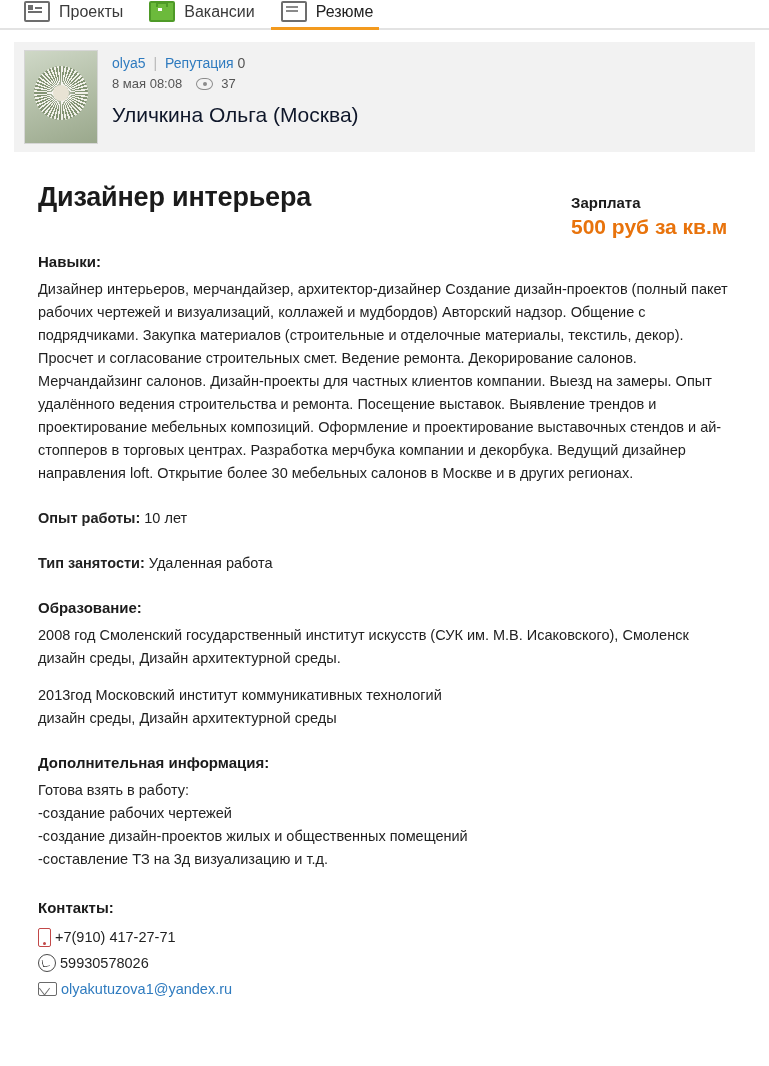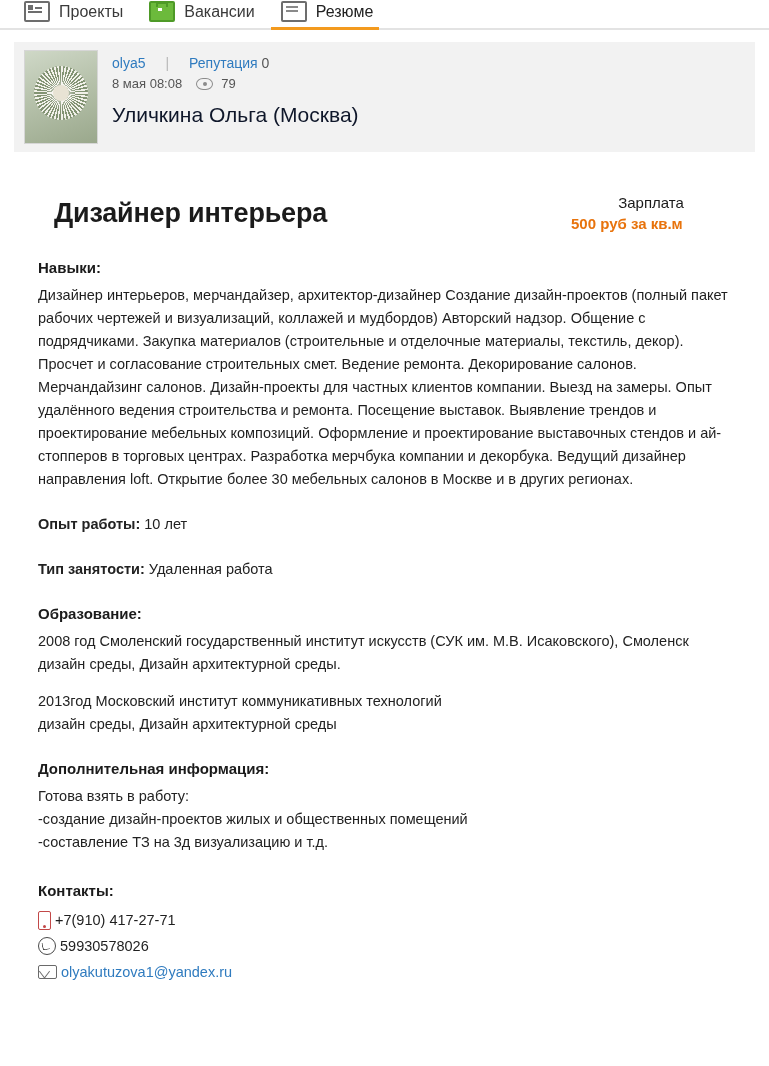--- a/index.html
+++ b/index.html
@@ -162,21 +162,21 @@
     background: #e8e3d4;
     box-shadow: 0 0 6px 3px rgba(255,255,255,.5);
   }
   .author-meta {
     padding-left: 14px;
     padding-top: 4px;
   }
   .author-line1 {
     display: flex;
     align-items: center;
-    gap: 20px;
+    gap: 8px;
     font-size: 14px;
     line-height: 18px;
   }
   .author-nick {
     color: #2f7bbf;
     text-decoration: none;
     cursor: pointer;
   }
   .sep {
     color: #b8b8b8;
@@ -224,39 +224,38 @@
     padding: 30px 38px 24px 38px;
     position: relative;
   }
   .title-row {
     display: flex;
     justify-content: space-between;
     align-items: flex-start;
   }
   h1.job-title {
     font-size: 27px;
-    margin: 16px;
+    margin: 0;
     font-weight: bold;
     color: #1b1b1b;
     letter-spacing: -0.2px;
   }
   .salary-box {
     text-align: left;
     padding-top: 12px;
     min-width: 160px;
   }
   .salary-label {
     font-size: 15px;
-    font-weight: normal;
+    font-weight: bold;
     color: #1b1b1b;
     margin-bottom: 4px;
-    text-align: center;
   }
   .salary-value {
-    font-size: 15px;
+    font-size: 21px;
     font-weight: bold;
     color: #e8730c;
   }
   .section-head {
     font-size: 15px;
     font-weight: bold;
     color: #1b1b1b;
     margin: 14px 0 8px 0;
   }
   .body-text {
@@ -375,21 +374,21 @@
     <div class="avatar"></div>
     <div class="author-meta">
       <div class="author-line1">
         <a class="author-nick" href="#">olya5</a>
         <span class="sep">|</span>
         <span class="rep"><span>Репутация</span> <span class="repnum">0</span></span>
       </div>
       <div class="author-line2">
         <span>8 мая 08:08</span>
         <span class="eye-icon"></span>
-        <span>79</span>
+        <span>37</span>
       </div>
       <div class="author-name">Уличкина Ольга (Москва)</div>
     </div>
   </div>
 
   <div class="content">
 
     <div class="title-row">
       <h1 class="job-title">Дизайнер интерьера</h1>
       <div class="salary-box">
@@ -419,20 +418,21 @@
         <div class="gap"></div>
         <div>2013год Московский институт коммуникативных технологий</div>
         <div>дизайн среды, Дизайн архитектурной среды</div>
       </div>
     </div>
 
     <div class="block">
       <div class="section-head">Дополнительная информация:</div>
       <div class="block-lines">
         <div>Готова взять в работу:</div>
+        <div>-создание рабочих чертежей</div>
         <div>-создание дизайн-проектов жилых и общественных помещений</div>
         <div>-составление ТЗ на 3д визуализацию и т.д.</div>
       </div>
     </div>
 
     <div class="contacts">
       <div class="section-head">Контакты:</div>
       <div class="contact-row">
         <span class="ci ci-phone"></span>
         <span>+7(910) 417-27-71</span>

